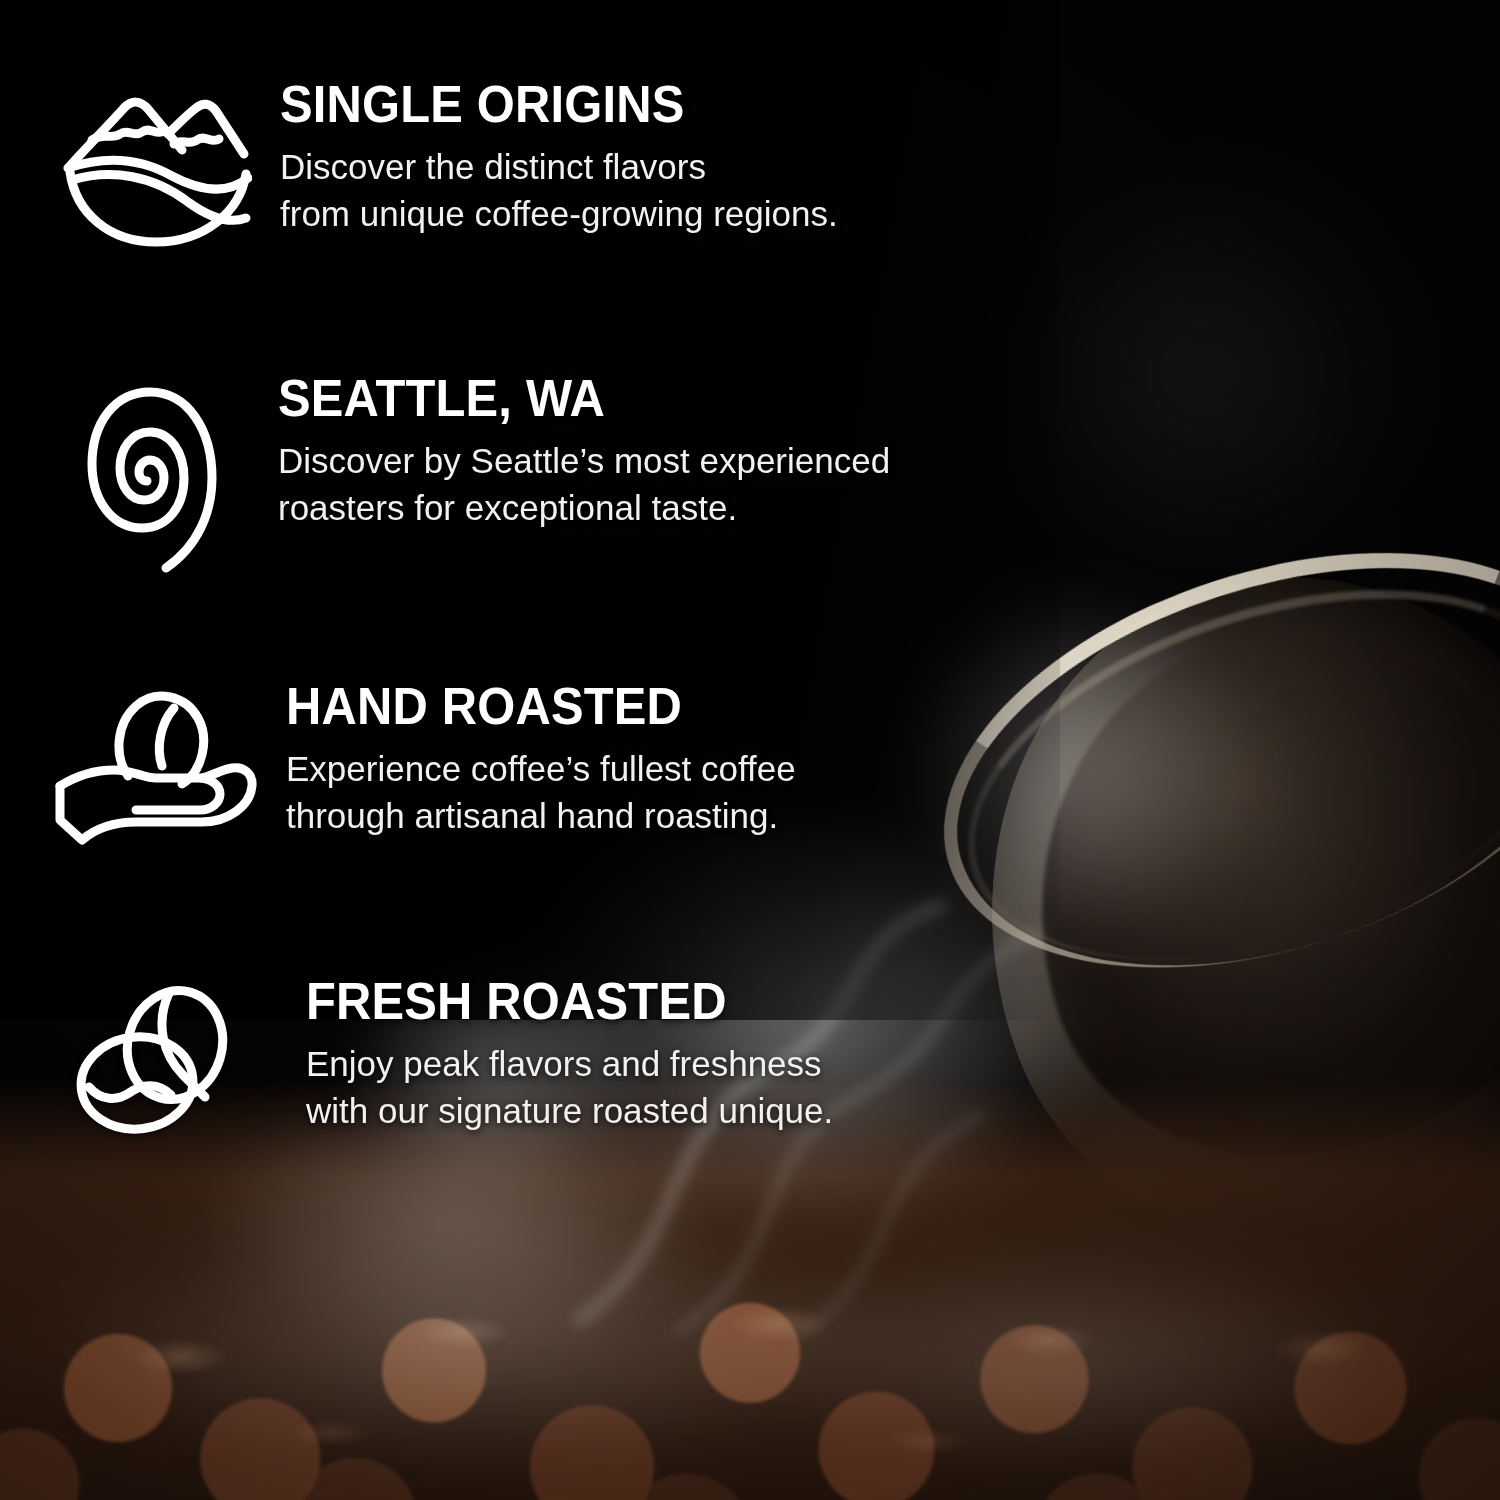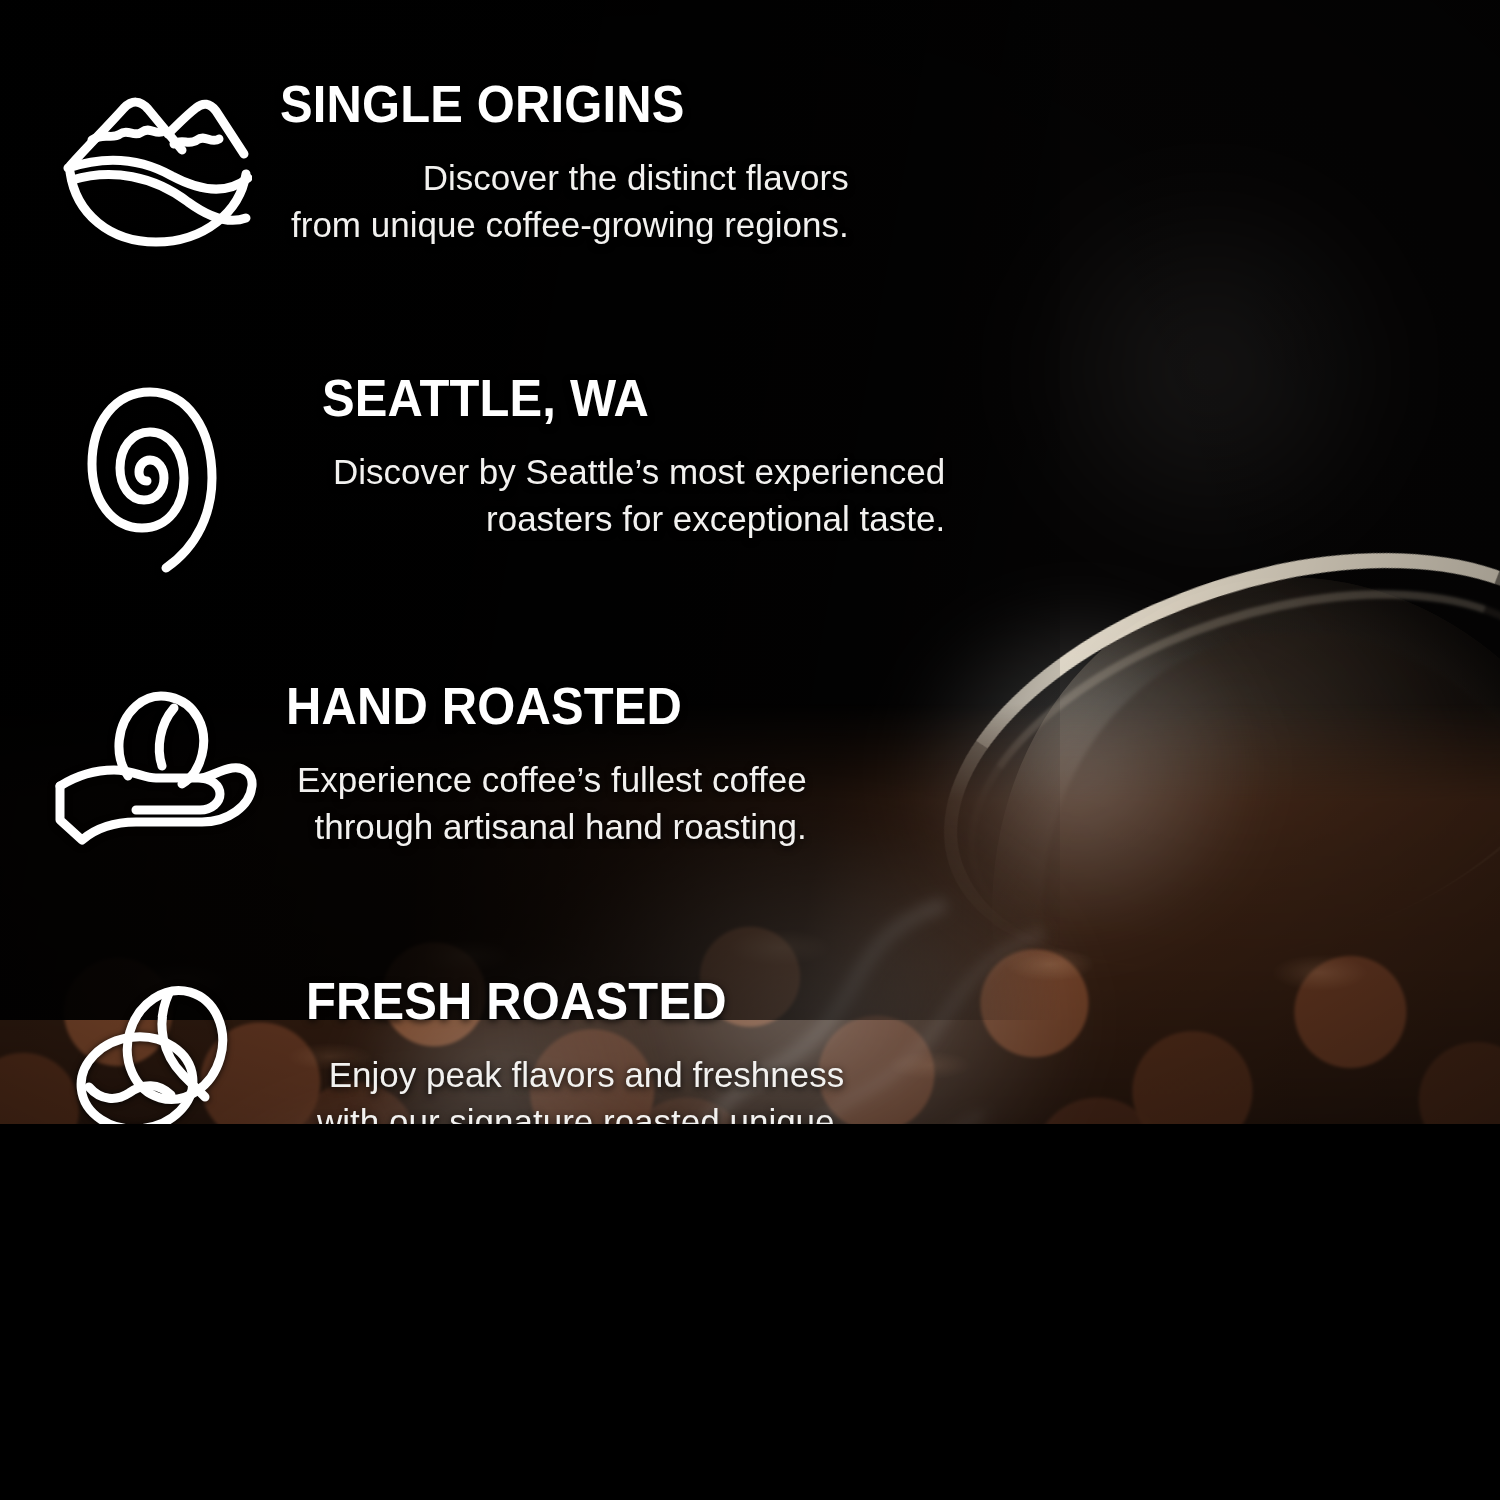--- a/index.html
+++ b/index.html
@@ -1,19 +1,19 @@
 <!DOCTYPE html>
 <html><head>
 <meta charset="utf-8">
 <style>
   html,body{margin:0;padding:0;background:#000;}
   body{width:1500px;height:1500px;overflow:hidden;
        font-family:"Liberation Sans","DejaVu Sans",sans-serif;}
 
-  .canvas{position:relative;width:1500px;height:1124px;overflow:hidden;background:#050404;}
+  .canvas{position:relative;width:1500px;height:1500px;overflow:hidden;background:#050404;}
 
   
   .bg-base{position:absolute;inset:0;
     background:
       radial-gradient(120% 80% at 78% 118%, #b0seat 0%, transparent 0%),
       linear-gradient(180deg,#070606 0%,#080707 48%,#120d0a 62%,#2a1a12 74%,#3a2417 84%,#462c1c 100%);}
 
   .bean-field{position:absolute;left:-40px;right:-40px;bottom:-20px;height:440px;
     background:
       radial-gradient(circle at 10% 70%, rgba(150,86,52,.95) 0 52px, transparent 56px),
@@ -89,34 +89,34 @@
 
   .vignette{position:absolute;inset:0;pointer-events:none;
     background:radial-gradient(ellipse 86% 78% at 44% 42%, transparent 38%, rgba(0,0,0,.55) 100%);}
   .left-dark{position:absolute;left:0;top:0;width:1060px;height:1020px;pointer-events:none;
     background:linear-gradient(100deg, rgba(0,0,0,.96) 0%, rgba(0,0,0,.90) 46%, rgba(0,0,0,.60) 78%, rgba(0,0,0,0) 100%);}
 
   
   .features{position:absolute;left:0;top:0;width:1100px;}
   .feature{position:absolute;display:flex;align-items:flex-start;}
   .f1{left:62px;top:78px;}
-  .f2{left:62px;top:372px;gap:44px;}
+  .f2{left:62px;top:372px;}
   .f3{left:52px;top:680px;}
   .f4{left:62px;top:975px;gap:24px;}
 
   .ficon{flex:0 0 auto;display:flex;align-items:flex-start;justify-content:center;}
   .ficon svg{display:block;filter:drop-shadow(0 1px 3px rgba(0,0,0,.8));}
   .ftext{display:flex;flex-direction:column;}
 
   .ftitle{color:#fff;font-weight:bold;font-size:52px;line-height:1.0;
     letter-spacing:.2px;margin:0 0 14px 0;
     text-shadow:0 2px 8px rgba(0,0,0,.85);
     transform:scaleX(.94);transform-origin:left center;white-space:nowrap;}
-  .fdesc{color:#f2f1ef;font-size:35px;line-height:1.34;margin:11px;font-weight:400;
-    text-shadow:0 2px 7px rgba(0,0,0,.9);text-align:right;}
+  .fdesc{color:#f2f1ef;font-size:35px;line-height:1.34;margin:0;font-weight:400;
+    text-shadow:0 2px 7px rgba(0,0,0,.9);}
   .fdesc span{display:block;white-space:nowrap;}
 
   .i1{width:190px;margin-right:28px;padding-top:6px;}
   .i2{width:186px;margin-right:30px;padding-top:6px;}
   .i3{width:208px;margin-right:26px;padding-top:10px;}
   .i4{width:192px;margin-right:28px;padding-top:8px;}
 </style>
 </head>
 <body>
 

